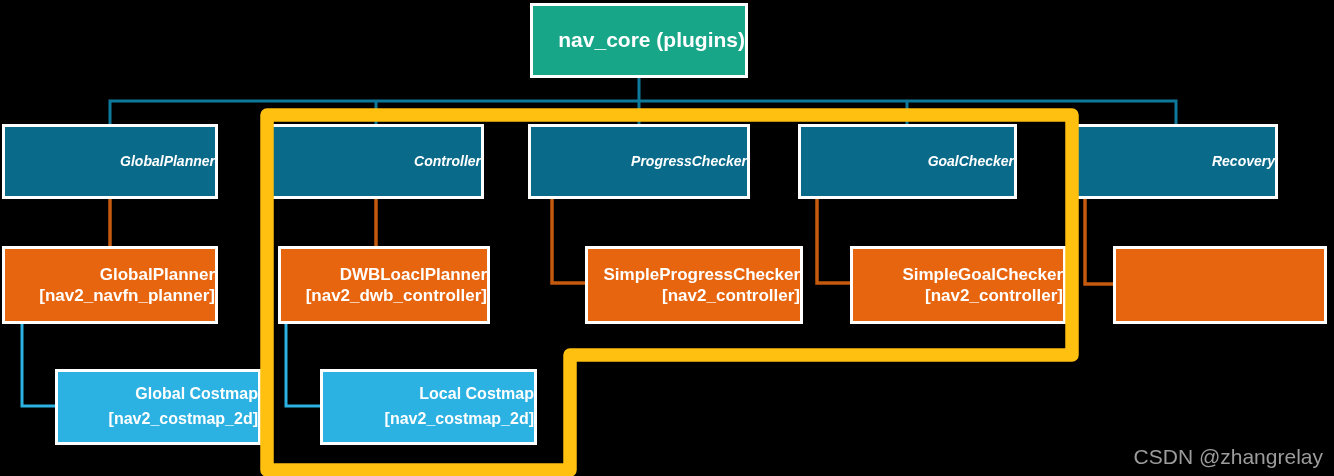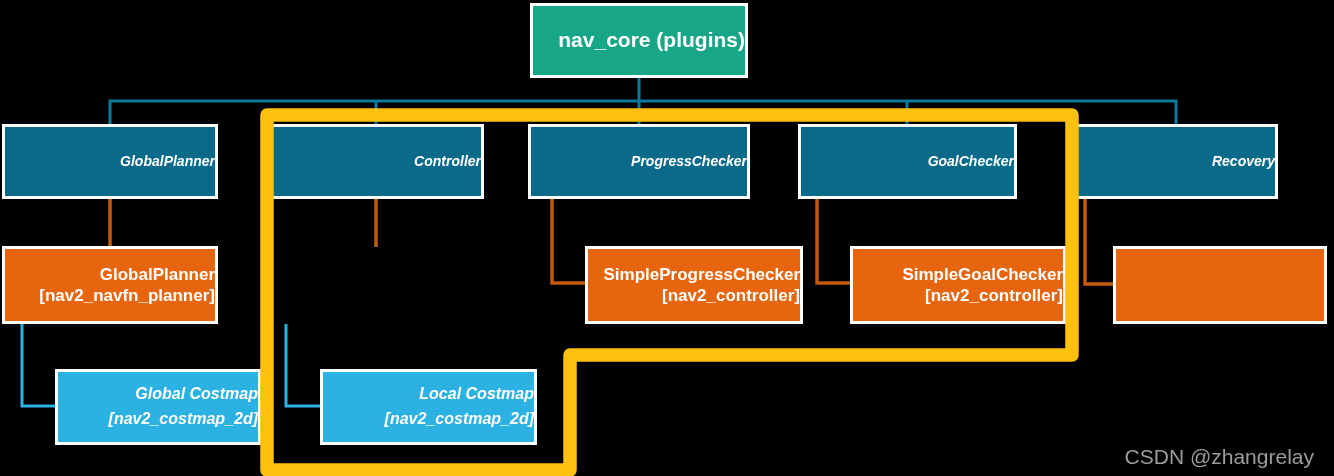--- a/index.html
+++ b/index.html
@@ -20,23 +20,23 @@
   .node{
     position:absolute;z-index:2;box-sizing:border-box;
     border:3px solid var(--c-box_border);
     color:var(--c-box_text);
     display:flex;flex-direction:column;align-items:flex-end;justify-content:center;
     text-align:center;font-weight:600;line-height:1.25;
   }
   .node.root{background:var(--c-root_box);font-size:21px;}
   .node.category{background:var(--c-category_box);font-size:14px;font-style:italic;}
   .node.plugin{background:var(--c-plugin_box);font-size:17px;}
-  .node.costmap{background:var(--c-costmap_box);font-size:16px;line-height:1.55;font-style:italic;}
+  .node.costmap{background:var(--c-costmap_box);font-size:16px;line-height:1.55;}
   .watermark{
-    position:absolute;right:20px;bottom:7px;z-index:4;
+    position:absolute;right:11px;bottom:7px;z-index:4;
     color:var(--c-watermark_text);font-size:21px;font-weight:400;
   }
 </style>
 </head>
 <body>
 
 <div class="stage">
 
   <svg class="layer connector-layer" viewBox="0 0 1334 476">
     <path class="line-tree" d="M639 78 V101 M110 124 V101 H1176 V124 M376 101 V124 M639 101 V124 M907 101 V124"></path>
@@ -66,20 +66,24 @@
 
   <div class="node category" style="left:798px;top:124px;width:219px;height:75px">
     <span>GoalChecker</span>
   </div>
 
   <div class="node plugin" style="left:2px;top:246px;width:216px;height:78px">
     <span>GlobalPlanner</span>
     <span>[nav2_navfn_planner]</span>
   </div>
 
+  <div class="node plugin" style="left:278px;top:246px;width:212px;height:78px">
+    <span>DWBLoaclPlanner</span>
+    <span>[nav2_dwb_controller]</span>
+  </div>
 
   <div class="node plugin" style="left:585px;top:246px;width:218px;height:78px">
     <span>SimpleProgressChecker</span>
     <span>[nav2_controller]</span>
   </div>
 
   <div class="node plugin" style="left:850px;top:246px;width:216px;height:78px">
     <span>SimpleGoalChecker</span>
     <span>[nav2_controller]</span>
   </div>

